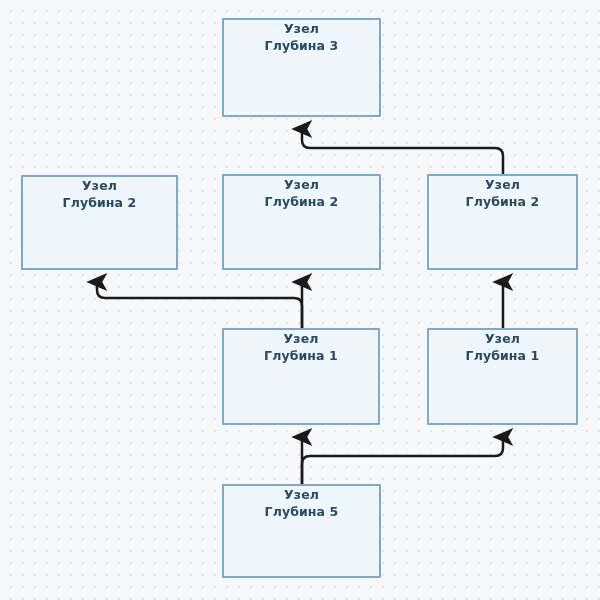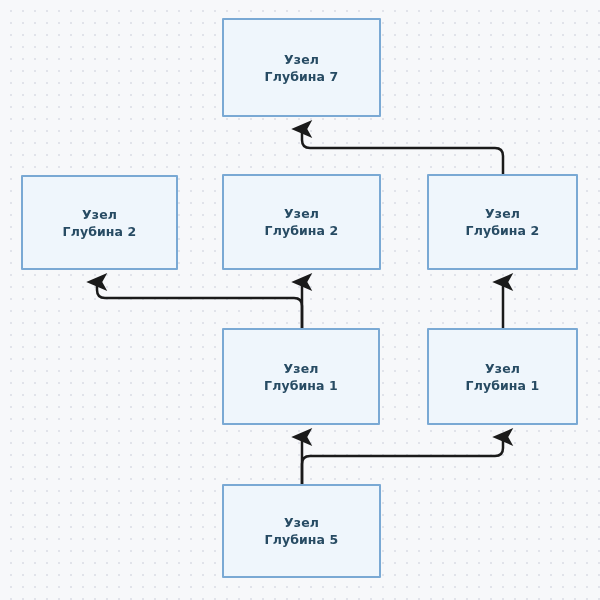--- a/index.html
+++ b/index.html
@@ -23,21 +23,21 @@
   }
   .node{
     position:absolute;
     box-sizing:border-box;
     background:#eff6fc;
     border:2px solid #7aa9d4;
     border-radius:1px;
     display:flex;
     flex-direction:column;
     align-items:center;
-    justify-content:center;
+    justify-content:flex-start;
     color:#274b63;
     font-size:12.5px;
     font-weight:bold;
     line-height:17px;
     letter-spacing:.1px;
     text-align:center;
     user-select:none;
   }
   .node .ln{display:block;}
 </style>
@@ -58,21 +58,21 @@
         <path d="M 302 328 L 302 283" marker-end="url(#arrow)"></path>
         <path d="M 503 328 L 503 283" marker-end="url(#arrow)"></path>
         <path d="M 302 484 L 302 438" marker-end="url(#arrow)"></path>
         <path d="M 302 484 L 302 464 Q 302 456 310 456 L 495 456 Q 503 456 503 448 L 503 438" marker-end="url(#arrow)"></path>
       </g>
   </svg>
 
   <div id="nodes-group">
       <div class="node" style="left: 222px; top: 18px; width: 159px; height: 99px; background: rgb(239, 246, 252); border-color: rgb(122, 169, 212); border-width: 2px; color: rgb(39, 75, 99);">
         <span class="ln">Узел</span>
-        <span class="ln">Глубина 7</span>
+        <span class="ln">Глубина 3</span>
       </div>
       <div class="node" style="left: 21px; top: 175px; width: 157px; height: 95px; background: rgb(239, 246, 252); border-color: rgb(122, 169, 212); border-width: 2px; color: rgb(39, 75, 99);">
         <span class="ln">Узел</span>
         <span class="ln">Глубина 2</span>
       </div>
       <div class="node" style="left: 222px; top: 174px; width: 159px; height: 96px; background: rgb(239, 246, 252); border-color: rgb(122, 169, 212); border-width: 2px; color: rgb(39, 75, 99);">
         <span class="ln">Узел</span>
         <span class="ln">Глубина 2</span>
       </div>
       <div class="node" style="left: 427px; top: 174px; width: 151px; height: 96px; background: rgb(239, 246, 252); border-color: rgb(122, 169, 212); border-width: 2px; color: rgb(39, 75, 99);">

